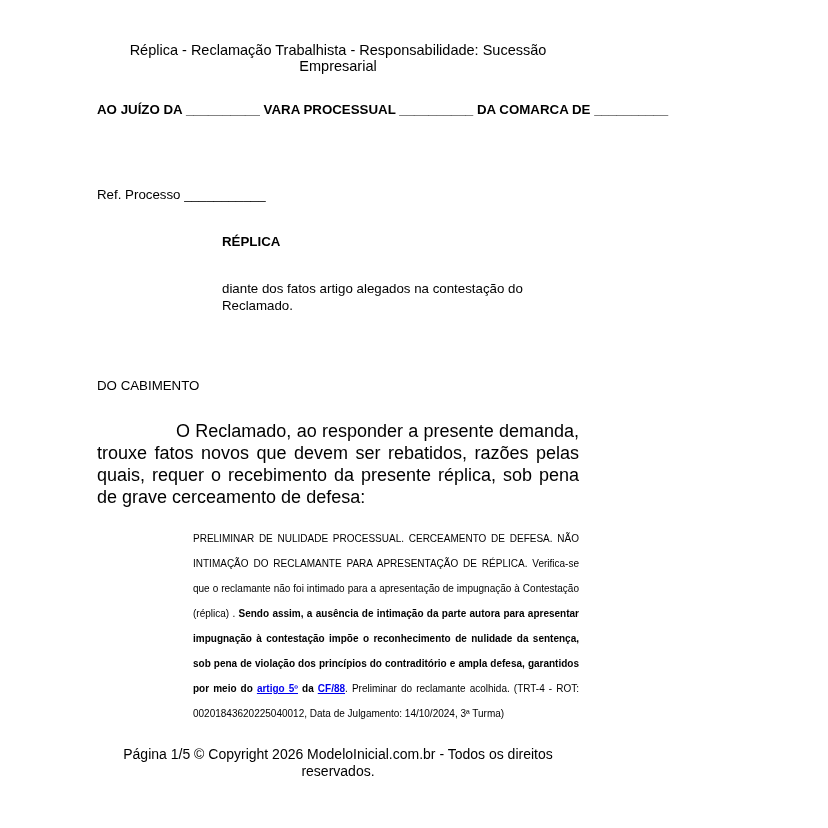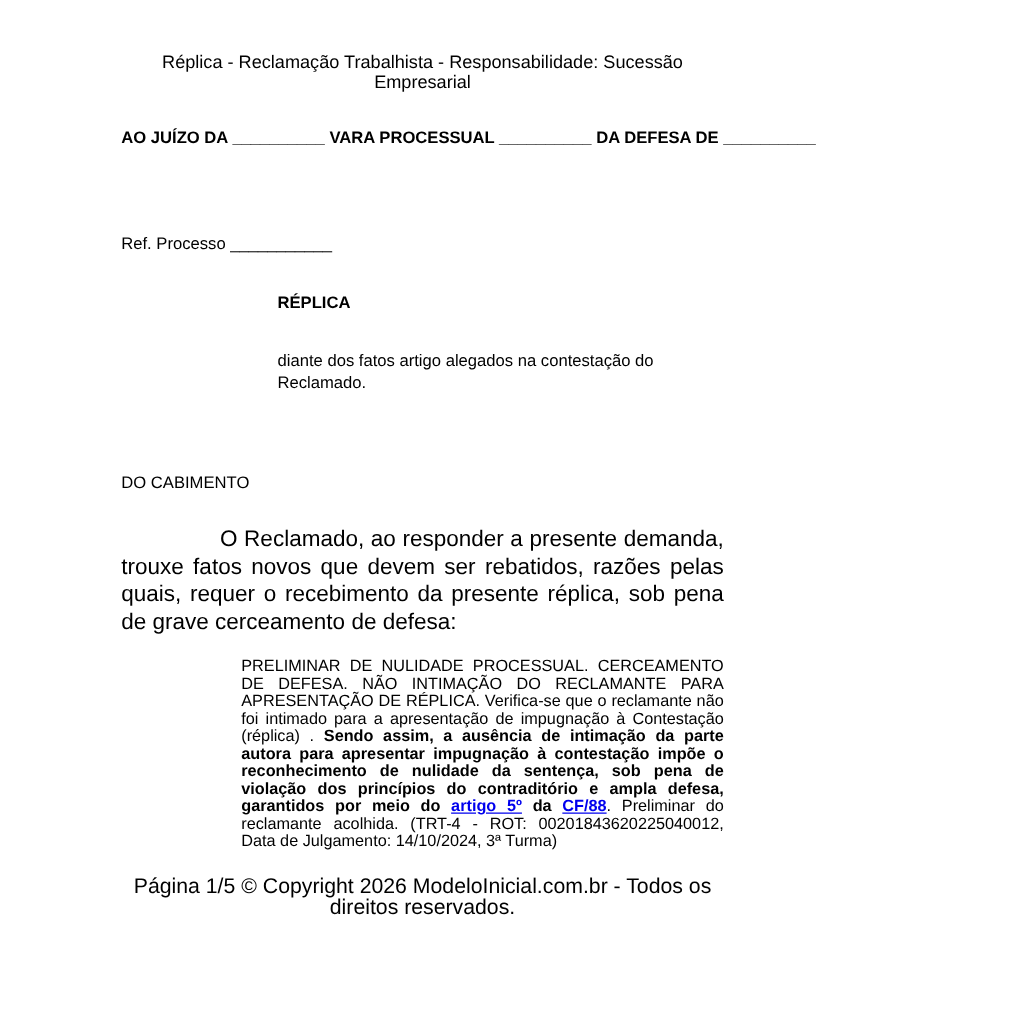--- a/index.html
+++ b/index.html
@@ -61,50 +61,50 @@
   }
   .cabimento-para {
     margin: 26px 0 0 0;
     font-size: 18px;
     line-height: 22px;
     text-align: justify;
     text-indent: 79px;
   }
   .quote-block {
     margin: 18px 0 0 96px;
-    font-size: 13px;
-    line-height: 14px;
+    font-size: 10px;
+    line-height: 25px;
     text-align: justify;
   }
   .bold-run { font-weight: 700; }
   a.law-link {
     font-weight: 700;
     text-decoration: underline;
   }
   .page-footer {
     margin-top: 20px;
-    font-size: 17px;
+    font-size: 14px;
     line-height: 17px;
     text-align: center;
   }
 </style>
 </head>
 <body>
 
 <div class="page">
   <div class="content">
 
     <div class="doc-title">Réplica - Reclamação Trabalhista - Responsabilidade: Sucessão Empresarial</div>
 
     <div class="court-line">
       <span>AO JUÍZO DA</span>
       <span>__________</span>
       <span>VARA PROCESSUAL</span>
       <span>__________</span>
-      <span>DA DEFESA DE</span>
+      <span>DA COMARCA DE</span>
       <span>__________</span>
     </div>
 
     <div class="ref-line">
       <span>Ref. Processo</span>
       <span>___________</span>
     </div>
 
     <div class="indent-block">
 

